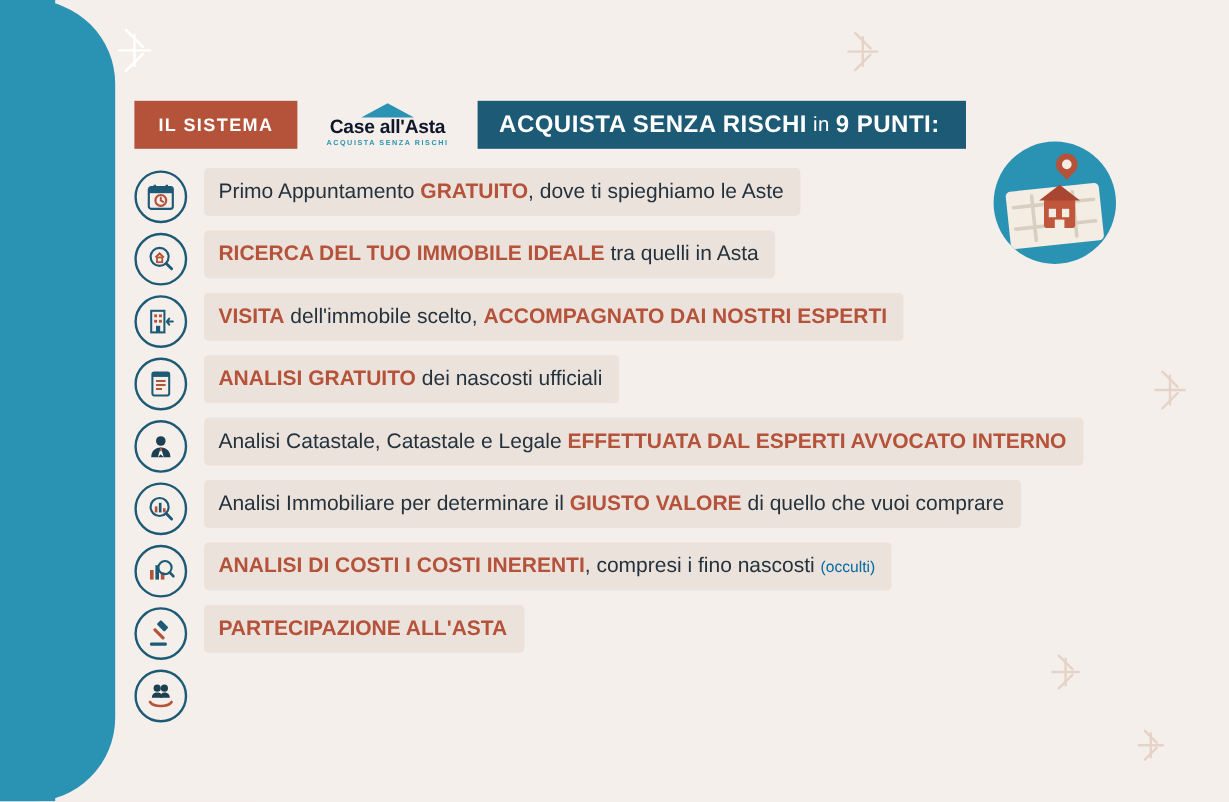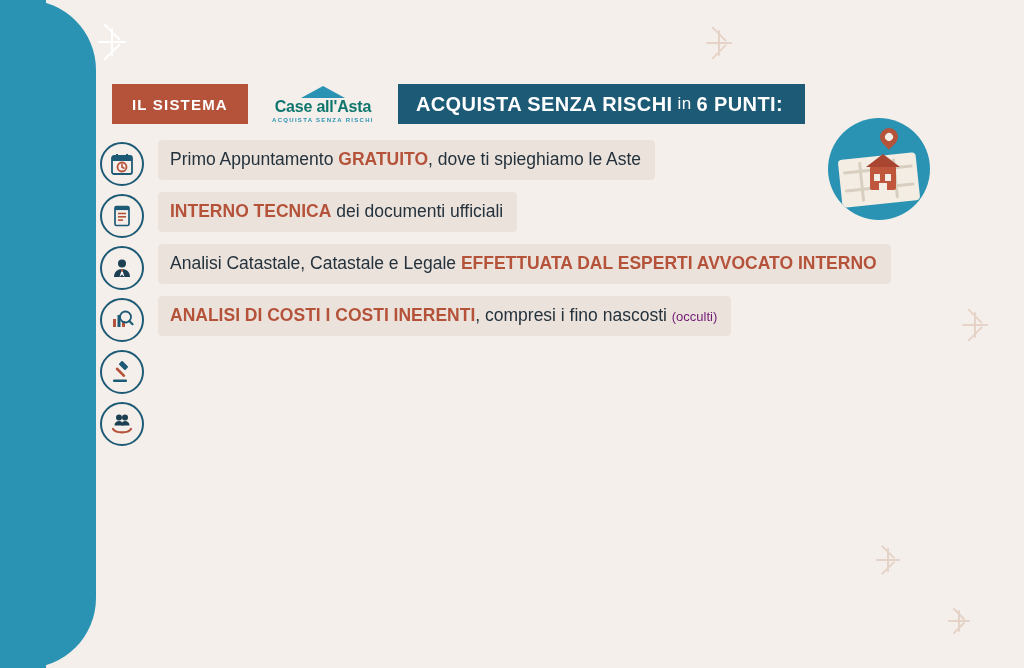--- a/index.html
+++ b/index.html
@@ -72,21 +72,21 @@
   }
   .hdr-logo .roof:before {
     content: "";
     position: absolute; left: 0; top: 0;
     width: 0; height: 0;
     border-left: 22px solid transparent;
     border-right: 22px solid transparent;
     border-bottom: 12px solid #2a93b3;
   }
   .hdr-logo .brand {
-    font-size: 16px; font-weight: bold; color: #0f766e;
+    font-size: 16px; font-weight: bold; color: #0f172a;
     letter-spacing: -0.2px; line-height: 1;
   }
   .hdr-logo .tagline {
     font-size: 6px; color: #2a93b3; letter-spacing: 1.3px;
     margin-top: 2px; font-weight: bold;
   }
   .hdr-right {
     background: #1d5a75;
     color: #ffffff;
     display: flex; align-items: center;
@@ -148,21 +148,21 @@
   .map-badge .pin:after {
     content: "";
     position: absolute; left: 5px; top: 5px;
     width: 8px; height: 8px; border-radius: 50%;
     background: #f3ede3;
   }
 
   
   .list {
     position: absolute;
-    left: 100px; top: 140px;
+    left: 112px; top: 140px;
     width: 810px;
   }
   .row {
     display: flex;
     align-items: flex-start;
     margin-bottom: 6px;
   }
   .icon-wrap {
     flex: 0 0 auto;
     width: 44px; height: 44px;
@@ -177,21 +177,21 @@
   .txt {
     background: #ece2dc;
     border-radius: 4px;
     padding: 8px 14px 9px 12px;
     font-size: 17.5px;
     line-height: 1.32;
     color: #23323c;
     align-self: flex-start;
   }
   .hl { color: #b4523a; font-weight: bold; }
-  .small { font-size: 13px; color: #701a75; }
+  .small { font-size: 13px; color: #0369a1; }
 </style>
 </head>
 <body>
 
 <div class="page">
 
   <div class="teal-panel">
     <div class="teal-panel-inner"></div>
   </div>
 
@@ -229,21 +229,21 @@
   <div class="header">
     <div class="hdr-left">IL SISTEMA</div>
     <div class="hdr-logo">
       <div class="roof"></div>
       <div class="brand">Case all'Asta</div>
       <div class="tagline">ACQUISTA SENZA RISCHI</div>
     </div>
     <div class="hdr-right">
       <span>ACQUISTA SENZA RISCHI</span>
       <span class="light">in</span>
-      <span>6 PUNTI:</span>
+      <span>9 PUNTI:</span>
     </div>
   </div>
 
   <div class="map-badge">
     <div class="card">
       <div class="road" style="left:4px; top:12px; width:70px; height:3px;"></div>
       <div class="road" style="left:4px; top:30px; width:70px; height:3px;"></div>
       <div class="road" style="left:20px; top:4px; width:3px; height:40px;"></div>
       <div class="road" style="left:54px; top:4px; width:3px; height:40px;"></div>
     </div>
@@ -266,51 +266,94 @@
           <line x1="17" y1="2" x2="17" y2="6" stroke="#1d5a75" stroke-width="2"></line>
           <circle cx="12" cy="15" r="4.5" fill="none" stroke="#b4523a" stroke-width="1.8"></circle>
           <path d="M12 12.5 L12 15 L14 16.2" stroke="#b4523a" stroke-width="1.6" fill="none" stroke-linecap="round"></path>
         </svg>
       </div>
       <div class="txt">
         <span>Primo Appuntamento </span><span class="hl">GRATUITO</span><span>, dove ti spieghiamo le Aste</span>
       </div>
     </div>
 
-
+    <div class="row">
+      <div class="icon-wrap">
+        <svg width="24" height="24" viewBox="0 0 24 24">
+          <circle cx="11" cy="10" r="7.5" fill="none" stroke="#1d5a75" stroke-width="1.8"></circle>
+          <line x1="16.5" y1="15.5" x2="21" y2="20" stroke="#1d5a75" stroke-width="2.4" stroke-linecap="round"></line>
+          <path d="M7.5 10.5 L11 7.2 L14.5 10.5" fill="none" stroke="#b4523a" stroke-width="1.6"></path>
+          <rect x="8.8" y="10.5" width="4.4" height="4" fill="none" stroke="#b4523a" stroke-width="1.5"></rect>
+        </svg>
+      </div>
+      <div class="txt">
+        <span class="hl">RICERCA DEL TUO IMMOBILE IDEALE</span><span> tra quelli in Asta</span>
+      </div>
+    </div>
+
+    <div class="row">
+      <div class="icon-wrap">
+        <svg width="24" height="24" viewBox="0 0 24 24">
+          <rect x="4" y="3" width="11" height="18" fill="none" stroke="#1d5a75" stroke-width="1.7"></rect>
+          <rect x="6.5" y="6" width="2.4" height="2.4" fill="#b4523a"></rect>
+          <rect x="10.5" y="6" width="2.4" height="2.4" fill="#b4523a"></rect>
+          <rect x="6.5" y="10.5" width="2.4" height="2.4" fill="#b4523a"></rect>
+          <rect x="10.5" y="10.5" width="2.4" height="2.4" fill="#b4523a"></rect>
+          <rect x="8" y="15.5" width="3.5" height="5.5" fill="#1d5a75"></rect>
+          <path d="M22 12 L17.5 12 M19 9.5 L17 12 L19 14.5" fill="none" stroke="#1d5a75" stroke-width="1.7" stroke-linecap="round" stroke-linejoin="round"></path>
+        </svg>
+      </div>
+      <div class="txt">
+        <span class="hl">VISITA</span><span> dell'immobile scelto, </span><span class="hl">ACCOMPAGNATO DAI NOSTRI ESPERTI</span>
+      </div>
+    </div>
 
     <div class="row">
       <div class="icon-wrap">
         <svg width="24" height="24" viewBox="0 0 24 24">
           <rect x="5" y="2.5" width="14" height="19" rx="1.5" fill="none" stroke="#1d5a75" stroke-width="1.7"></rect>
           <rect x="5" y="2.5" width="14" height="3.6" fill="#1d5a75"></rect>
           <line x1="8" y1="9.5" x2="16" y2="9.5" stroke="#b4523a" stroke-width="1.6"></line>
           <line x1="8" y1="12.8" x2="16" y2="12.8" stroke="#b4523a" stroke-width="1.6"></line>
           <line x1="8" y1="16.1" x2="13" y2="16.1" stroke="#b4523a" stroke-width="1.6"></line>
         </svg>
       </div>
       <div class="txt">
-        <span class="hl">INTERNO TECNICA</span><span> dei documenti ufficiali</span>
+        <span class="hl">ANALISI GRATUITO</span><span> dei nascosti ufficiali</span>
       </div>
     </div>
 
     <div class="row">
       <div class="icon-wrap">
         <svg width="24" height="24" viewBox="0 0 24 24">
           <circle cx="12" cy="7.5" r="4" fill="#1d3f52"></circle>
           <path d="M4 21 C4 15.8 7.6 13 12 13 C16.4 13 20 15.8 20 21 Z" fill="#1d3f52"></path>
           <path d="M12 13 L9.5 21 L12 18.5 L14.5 21 Z" fill="#ffffff"></path>
           <path d="M12 13 L12 16" stroke="#b4523a" stroke-width="1.4"></path>
         </svg>
       </div>
       <div class="txt">
         <span>Analisi Catastale, Catastale e Legale </span><span class="hl">EFFETTUATA DAL ESPERTI AVVOCATO INTERNO</span>
       </div>
     </div>
 
+    <div class="row">
+      <div class="icon-wrap">
+        <svg width="24" height="24" viewBox="0 0 24 24">
+          <circle cx="11" cy="10.5" r="7.5" fill="none" stroke="#1d5a75" stroke-width="1.8"></circle>
+          <line x1="16.5" y1="16" x2="21" y2="20.5" stroke="#1d5a75" stroke-width="2.4" stroke-linecap="round"></line>
+          <rect x="7" y="10" width="2.2" height="5" fill="#b4523a"></rect>
+          <rect x="10.4" y="7" width="2.2" height="8" fill="#1d5a75"></rect>
+          <rect x="13.8" y="11.5" width="2.2" height="3.5" fill="#b4523a"></rect>
+        </svg>
+      </div>
+      <div class="txt">
+        <span>Analisi Immobiliare per determinare il </span><span class="hl">GIUSTO VALORE</span><span> di quello che vuoi comprare</span>
+      </div>
+    </div>
 
     <div class="row">
       <div class="icon-wrap">
         <svg width="24" height="24" viewBox="0 0 24 24">
           <rect x="3" y="11" width="3" height="8" fill="#b4523a"></rect>
           <rect x="7.5" y="7" width="3" height="12" fill="#1d5a75"></rect>
           <rect x="12" y="13" width="3" height="6" fill="#b4523a"></rect>
           <circle cx="15.5" cy="9" r="5.5" fill="none" stroke="#1d5a75" stroke-width="1.8"></circle>
           <line x1="19.4" y1="13" x2="22.5" y2="16.2" stroke="#1d5a75" stroke-width="2.2" stroke-linecap="round"></line>
         </svg>
@@ -321,20 +364,23 @@
     </div>
 
     <div class="row">
       <div class="icon-wrap">
         <svg width="24" height="24" viewBox="0 0 24 24">
           <rect x="9" y="3" width="9" height="5" rx="1" fill="#1d5a75" transform="rotate(45 13.5 5.5)"></rect>
           <rect x="4.5" y="11" width="12" height="2.6" rx="1" fill="#b4523a" transform="rotate(45 10.5 12.3)"></rect>
           <rect x="3" y="19.5" width="14" height="2.6" rx="1" fill="#1d5a75"></rect>
         </svg>
       </div>
+      <div class="txt">
+        <span class="hl">PARTECIPAZIONE ALL'ASTA</span>
+      </div>
     </div>
 
     <div class="row">
       <div class="icon-wrap">
         <svg width="24" height="24" viewBox="0 0 24 24">
           <circle cx="9" cy="5.5" r="3" fill="#1d3f52"></circle>
           <circle cx="15" cy="5.5" r="3" fill="#1d3f52"></circle>
           <path d="M4.5 13.5 C4.5 10.5 6.6 9 9 9 C11.4 9 13.5 10.5 13.5 13.5 Z" fill="#1d3f52"></path>
           <path d="M11.5 13.5 C11.5 10.5 13 9 15 9 C17.4 9 19.5 10.5 19.5 13.5 Z" fill="#1d3f52"></path>
           <path d="M3 17 C6 21.5 18 21.5 21 17" fill="none" stroke="#b4523a" stroke-width="2.2" stroke-linecap="round"></path>

